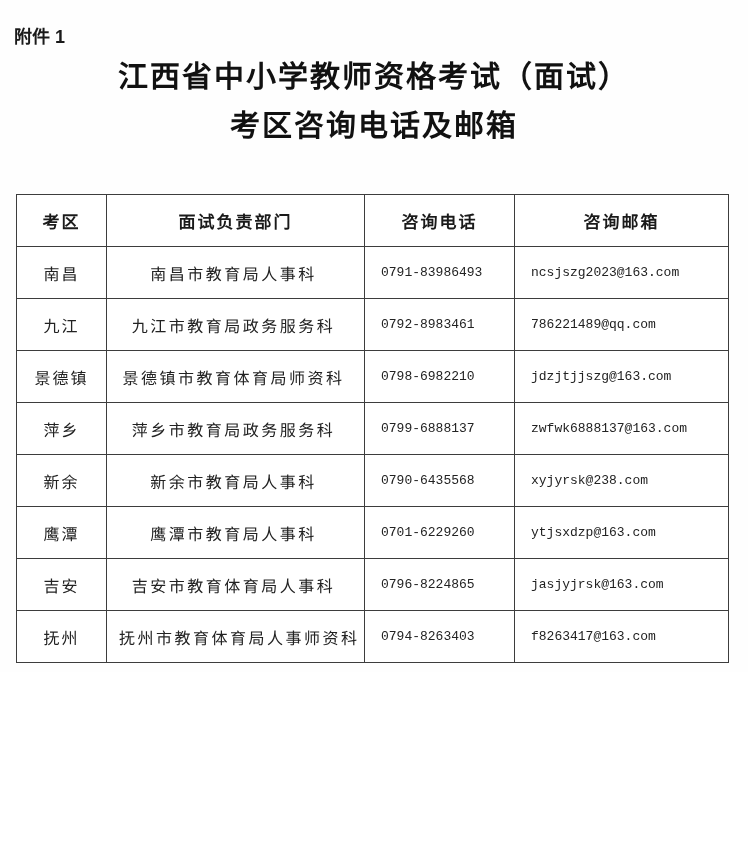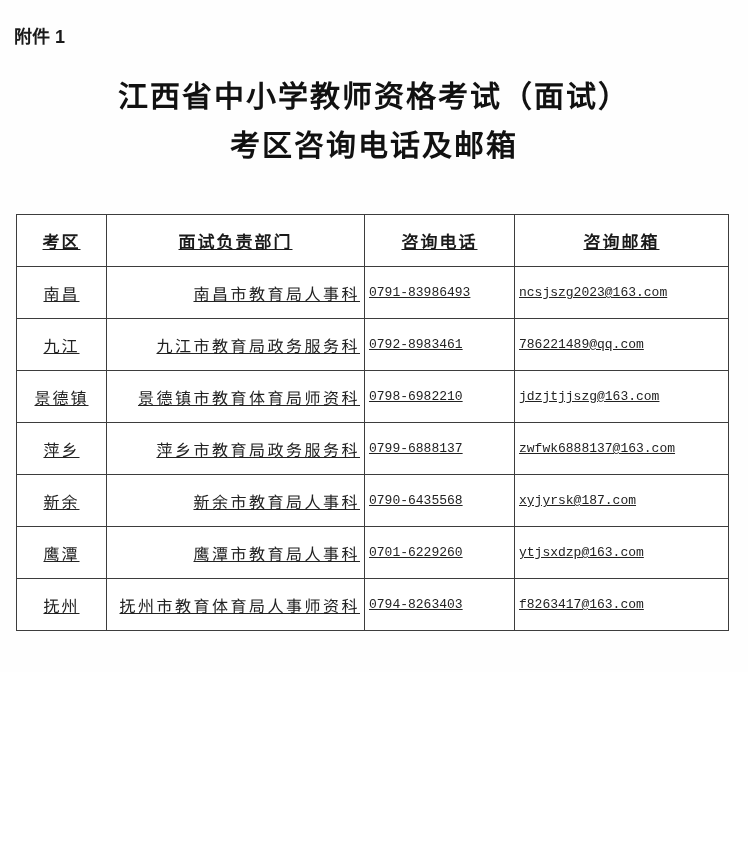--- a/index.html
+++ b/index.html
@@ -19,21 +19,21 @@
   .attachment-label {
     padding-top: 24px;
     padding-left: 14px;
     font-family: "Liberation Sans", "DejaVu Sans", sans-serif;
     font-weight: 600;
     font-size: 18px;
     line-height: 26px;
     color: #1a1a1a;
   }
   .doc-title {
-    margin-top: 22px;
+    margin-top: 2px;
     text-align: center;
     font-family: "Liberation Serif", "DejaVu Serif", serif;
     font-weight: bold;
     font-size: 30px;
     line-height: 49px;
     letter-spacing: 2px;
     color: #111111;
   }
   table.contact-table {
     border-collapse: collapse;
@@ -42,24 +42,23 @@
     margin: 44px 0 0 16px;
     background: #ffffff;
   }
   table.contact-table col.c0 { width: 90px;  }
   table.contact-table col.c1 { width: 258px; }
   table.contact-table col.c2 { width: 150px; }
   table.contact-table col.c3 { width: 214px; }
   table.contact-table th,
   table.contact-table td {
     border: 1.5px solid #3d3d3d;
-    padding: 0 4px;
+    padding: 0 16px;
     overflow: hidden;
     white-space: nowrap;
-    text-decoration: underline;
   }
   table.contact-table th {
     height: 51px;
     font-family: "Liberation Sans", "DejaVu Sans", sans-serif;
     font-weight: bold;
     font-size: 17px;
     letter-spacing: 2px;
     text-align: center;
     color: #1a1a1a;
   }
@@ -69,21 +68,21 @@
     color: #222222;
   }
   
   table.contact-table td.col0 {
     text-align: center;
     letter-spacing: 2px;
     font-family: "Liberation Serif", "DejaVu Serif", serif;
   }
   
   table.contact-table td.col1 {
-    text-align: right;
+    text-align: center;
     padding-left: 12px;
     letter-spacing: 2.5px;
     font-family: "Liberation Serif", "DejaVu Serif", serif;
   }
   
   table.contact-table td.col2,
   table.contact-table td.col3 {
     text-align: left;
     font-family: "Liberation Mono", "DejaVu Sans Mono", monospace;
     font-size: 13px;
@@ -139,27 +138,33 @@
         <tr>
           <td class="col0">萍乡</td>
           <td class="col1">萍乡市教育局政务服务科</td>
           <td class="col2">0799-6888137</td>
           <td class="col3">zwfwk6888137@163.com</td>
         </tr>
         <tr>
           <td class="col0">新余</td>
           <td class="col1">新余市教育局人事科</td>
           <td class="col2">0790-6435568</td>
-          <td class="col3">xyjyrsk@187.com</td>
+          <td class="col3">xyjyrsk@238.com</td>
         </tr>
         <tr>
           <td class="col0">鹰潭</td>
           <td class="col1">鹰潭市教育局人事科</td>
           <td class="col2">0701-6229260</td>
           <td class="col3">ytjsxdzp@163.com</td>
+        </tr>
+        <tr>
+          <td class="col0">吉安</td>
+          <td class="col1">吉安市教育体育局人事科</td>
+          <td class="col2">0796-8224865</td>
+          <td class="col3">jasjyjrsk@163.com</td>
         </tr>
         <tr>
           <td class="col0">抚州</td>
           <td class="col1">抚州市教育体育局人事师资科</td>
           <td class="col2">0794-8263403</td>
           <td class="col3">f8263417@163.com</td>
         </tr>
       </tbody>
   </table>
 

